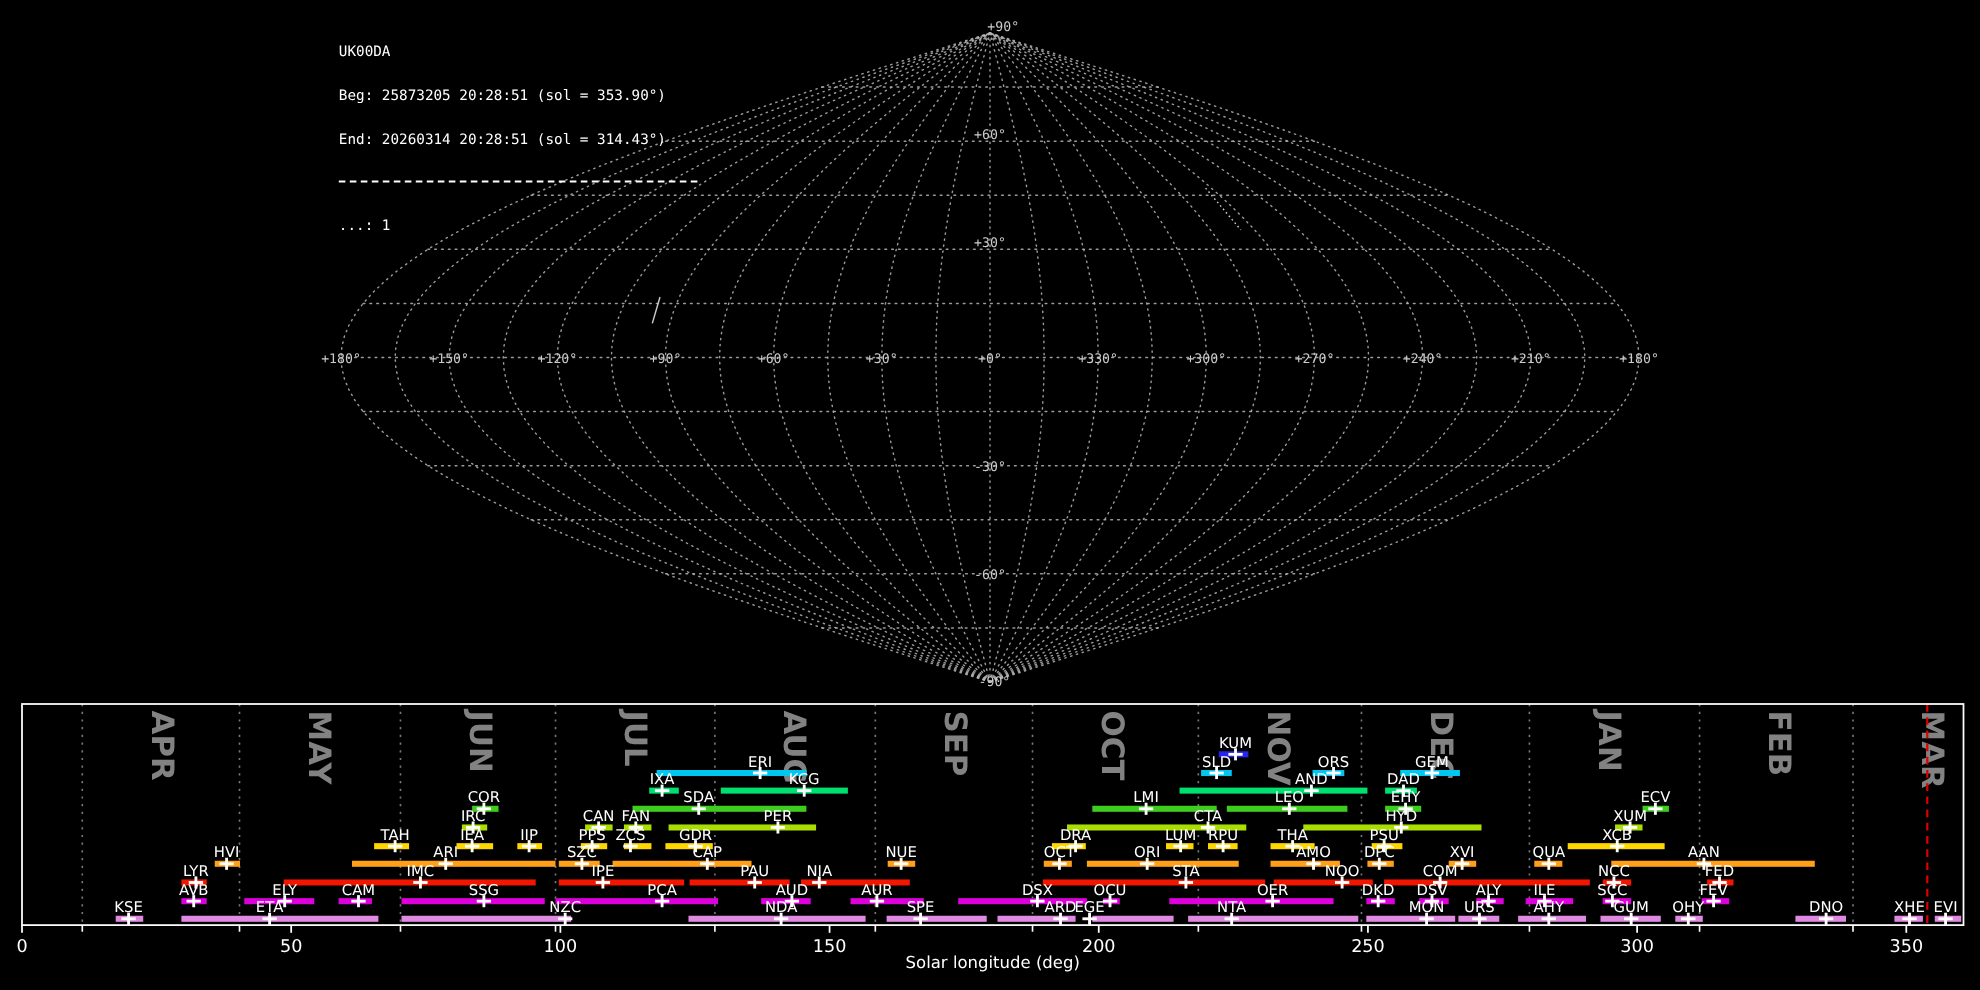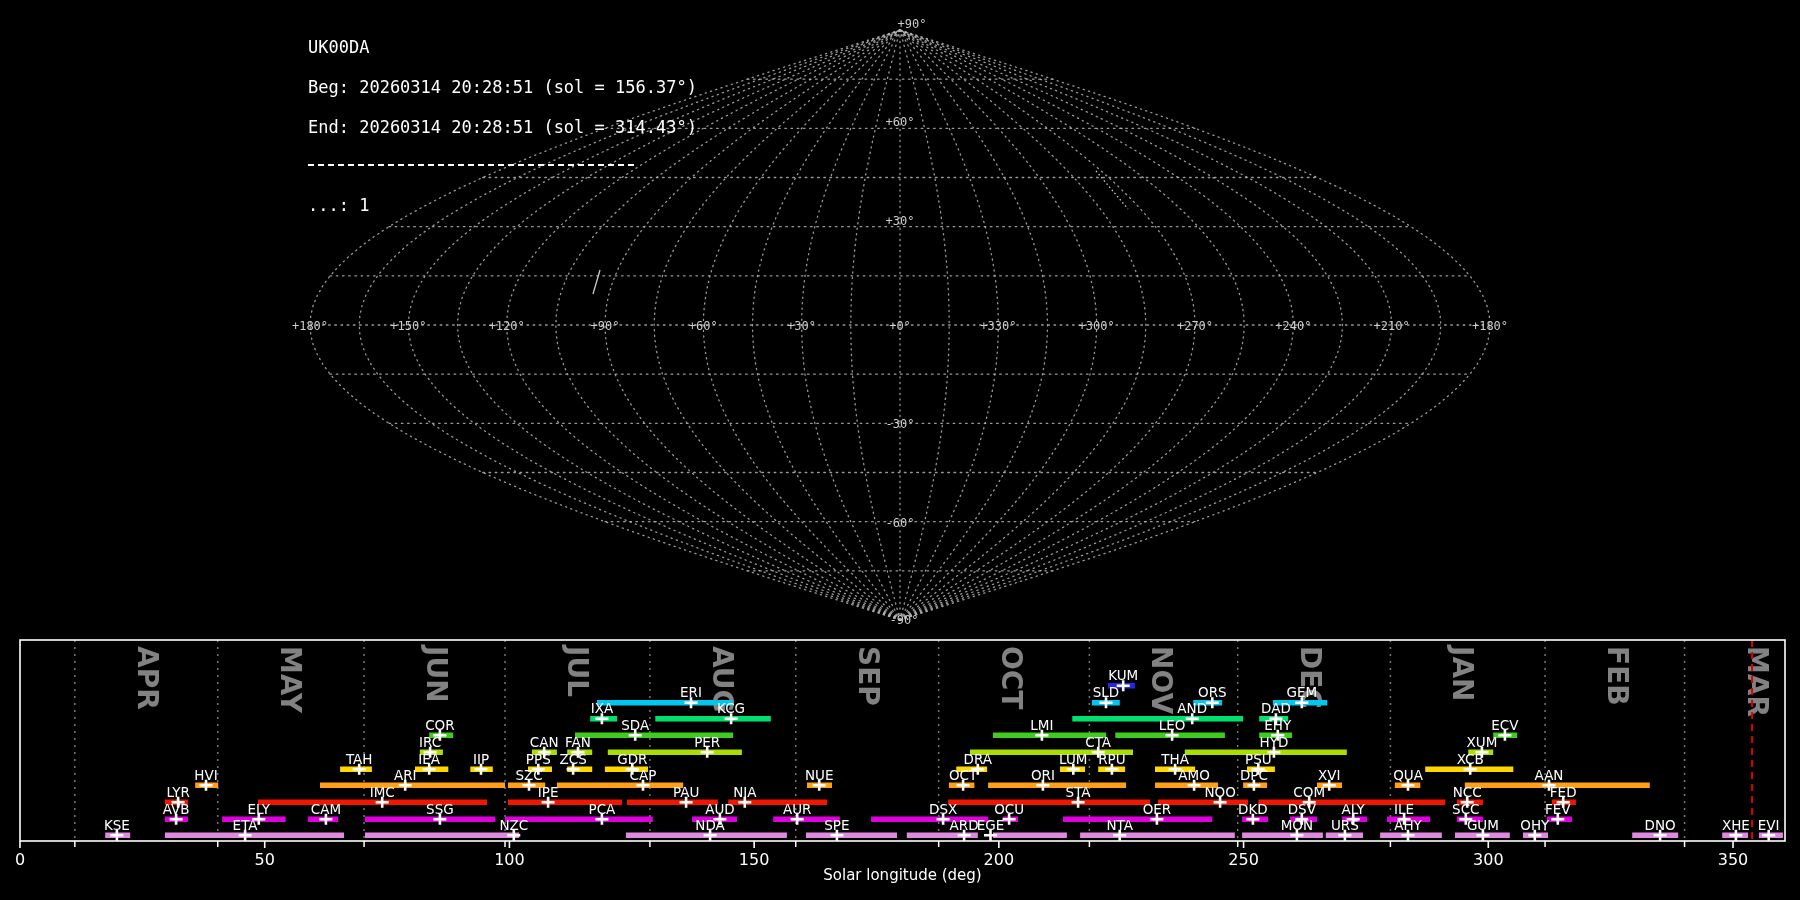--- a/index.html
+++ b/index.html
@@ -1,19 +1,19 @@
 <!DOCTYPE html>
 <html><head>
 <meta charset="utf-8">
 <style>
   html,body{margin:0;padding:0;background:#000;width:1800px;height:900px;overflow:hidden;}
   #stage{position:relative;width:1800px;height:900px;background:#000;
          font-family:"DejaVu Sans",sans-serif;}
   #info{position:absolute;left:308px;top:14px;color:#fff;
-        font-family:"DejaVu Sans Mono",monospace;font-size:17px;line-height:13.4px;
+        font-family:"DejaVu Sans Mono",monospace;font-size:13px;line-height:13.4px;
         white-space:pre;}
   #info .sep{border-top:2px dashed #fff;width:326px;height:0;margin:3px 0 6px 0;}
   #plots{position:absolute;left:0;top:0;width:1800px;height:900px;}
   text{font-family:"DejaVu Sans",sans-serif;}
   .mono{font-family:"DejaVu Sans Mono",monospace;}
 </style>
 </head>
 <body>
 
 <div id="stage">
@@ -482,18 +482,18 @@
         <text x="1243.575" y="865" fill="#fff" font-size="16" text-anchor="middle">250</text>
         <line x1="1488.2900000000002" y1="841" x2="1488.2900000000002" y2="848" stroke="#fff" stroke-width="1.6"></line>
         <text x="1488.2900000000002" y="865" fill="#fff" font-size="16" text-anchor="middle">300</text>
         <line x1="1733.005" y1="841" x2="1733.005" y2="848" stroke="#fff" stroke-width="1.6"></line>
         <text x="1733.005" y="865" fill="#fff" font-size="16" text-anchor="middle">350</text>
         <text x="902.5" y="880" fill="#fff" font-size="15" text-anchor="middle">Solar longitude (deg)</text>
       </g>
     </svg>
   <div id="info">
     <div>UK00DA</div>
-    <div>Beg: 20260314 20:28:51 (sol = 156.37°)</div>
+    <div>Beg: 25873205 20:28:51 (sol = 353.90°)</div>
     <div>End: 20260314 20:28:51 (sol = 314.43°)</div>
     <div class="sep"></div>
     <div>...: 1</div>
   </div>
 </div>
 
 </body></html>

